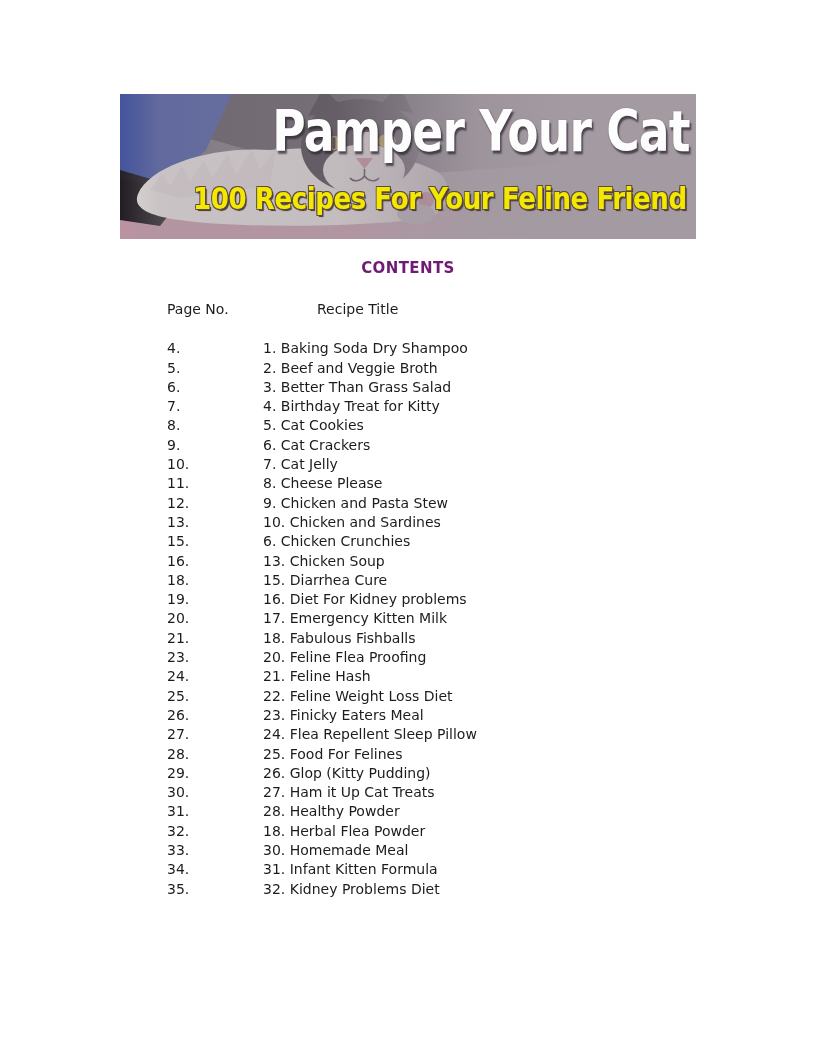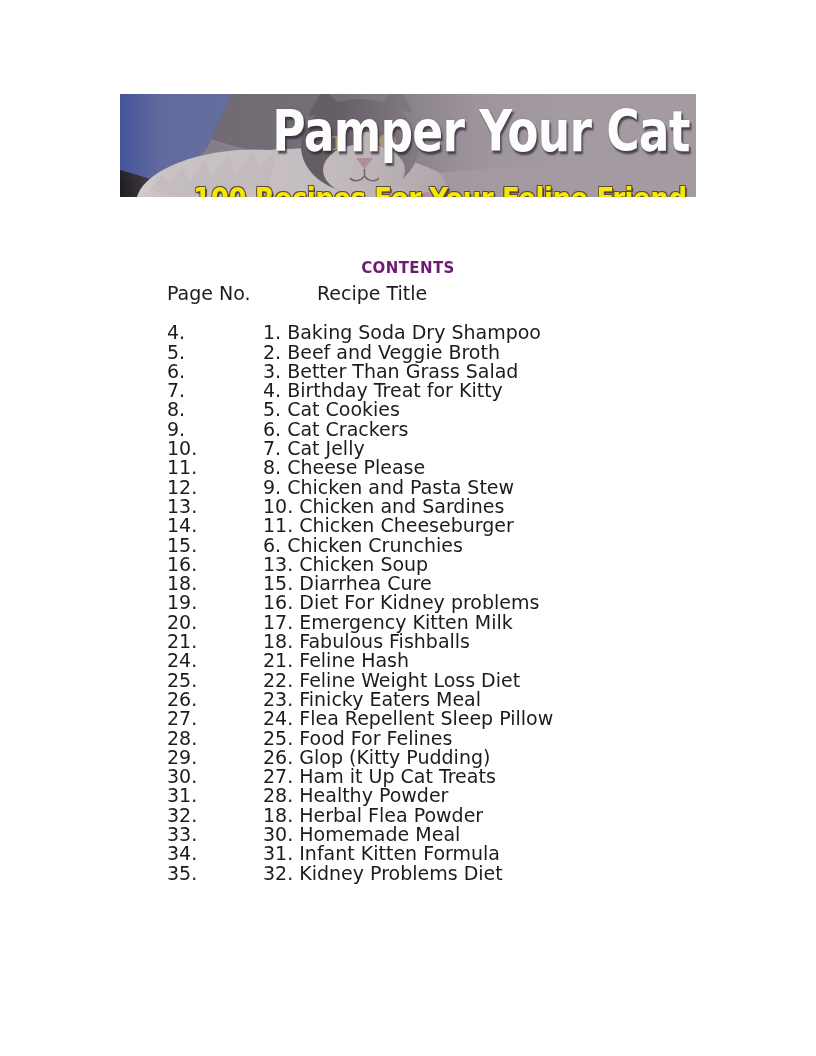--- a/index.html
+++ b/index.html
@@ -14,21 +14,21 @@
     overflow: hidden;
     margin: 0 auto;
   }
 
   
   .banner {
     position: absolute;
     left: 120px;
     top: 94px;
     width: 576px;
-    height: 103px;
+    height: 145px;
     background: #6d28d9;
     overflow: hidden;
   }
   .banner svg { position: absolute; left: 0; top: 0; display: block; }
   .banner-title {
     position: absolute;
     top: 6px;
     right: 6px;
     font-size: 57px;
     font-weight: bold;
@@ -66,22 +66,22 @@
     width: 100%;
     text-align: center;
     font-size: 15px;
     font-weight: bold;
     letter-spacing: 0.4px;
     color: #701a75;
   }
   .toc {
     position: absolute;
     left: 167px;
-    top: 284px;
-    font-size: 19px;
+    top: 300px;
+    font-size: 14px;
     line-height: 19.3px;
   }
   .toc-header { display: flex; }
   .toc-header .col-page { width: 150px; }
   .toc-spacer { height: 20px; }
   .toc-row { display: flex; }
   .toc-page { width: 96px; flex: 0 0 96px; }
   .toc-title { white-space: nowrap; }
 </style>
 </head>
@@ -193,24 +193,20 @@
         </div>
         <div class="toc-row">
           <span class="toc-page">12.</span>
           <span class="toc-title">9. Chicken and Pasta Stew</span>
         </div>
         <div class="toc-row">
           <span class="toc-page">13.</span>
           <span class="toc-title">10. Chicken and Sardines</span>
         </div>
         <div class="toc-row">
-          <span class="toc-page">14.</span>
-          <span class="toc-title">11. Chicken Cheeseburger</span>
-        </div>
-        <div class="toc-row">
           <span class="toc-page">15.</span>
           <span class="toc-title">6. Chicken Crunchies</span>
         </div>
         <div class="toc-row">
           <span class="toc-page">16.</span>
           <span class="toc-title">13. Chicken Soup</span>
         </div>
         <div class="toc-row">
           <span class="toc-page">18.</span>
           <span class="toc-title">15. Diarrhea Cure</span>
@@ -221,20 +217,24 @@
         </div>
         <div class="toc-row">
           <span class="toc-page">20.</span>
           <span class="toc-title">17. Emergency Kitten Milk</span>
         </div>
         <div class="toc-row">
           <span class="toc-page">21.</span>
           <span class="toc-title">18. Fabulous Fishballs</span>
         </div>
         <div class="toc-row">
+          <span class="toc-page">23.</span>
+          <span class="toc-title">20. Feline Flea Proofing</span>
+        </div>
+        <div class="toc-row">
           <span class="toc-page">24.</span>
           <span class="toc-title">21. Feline Hash</span>
         </div>
         <div class="toc-row">
           <span class="toc-page">25.</span>
           <span class="toc-title">22. Feline Weight Loss Diet</span>
         </div>
         <div class="toc-row">
           <span class="toc-page">26.</span>
           <span class="toc-title">23. Finicky Eaters Meal</span>

